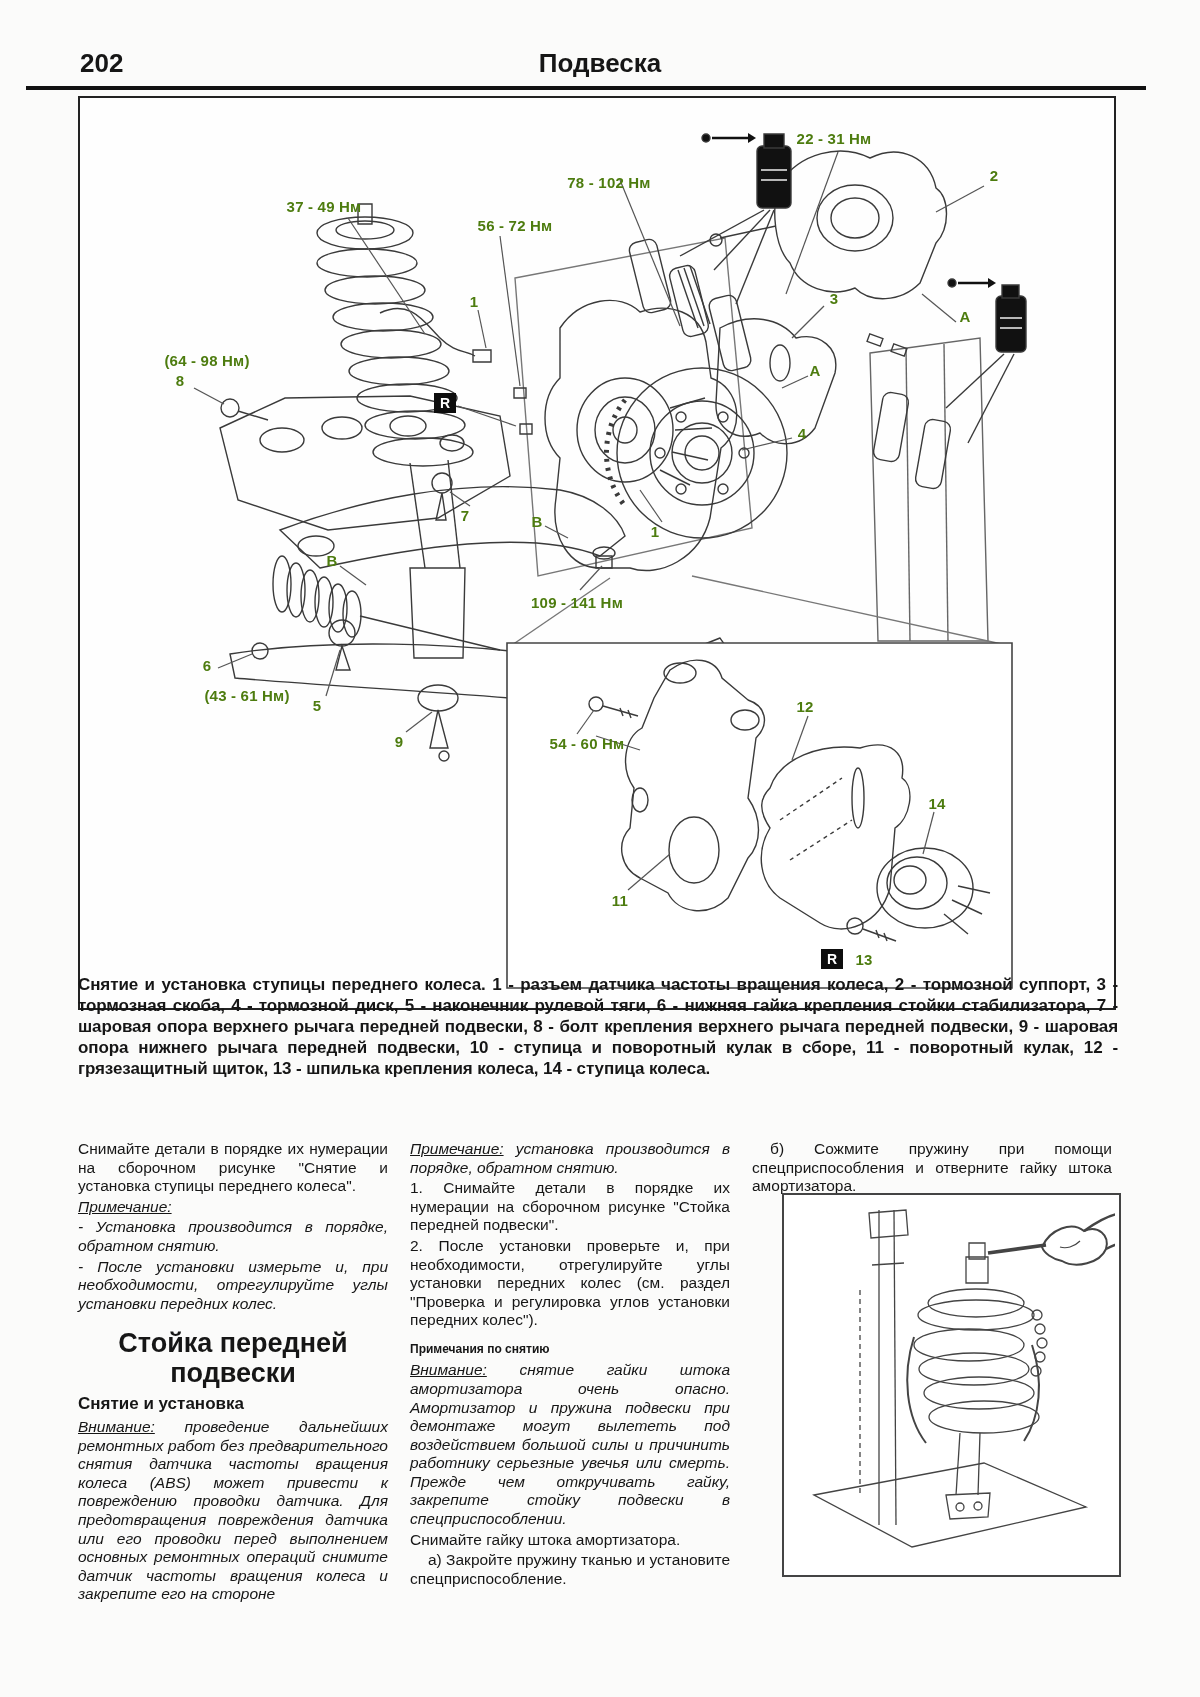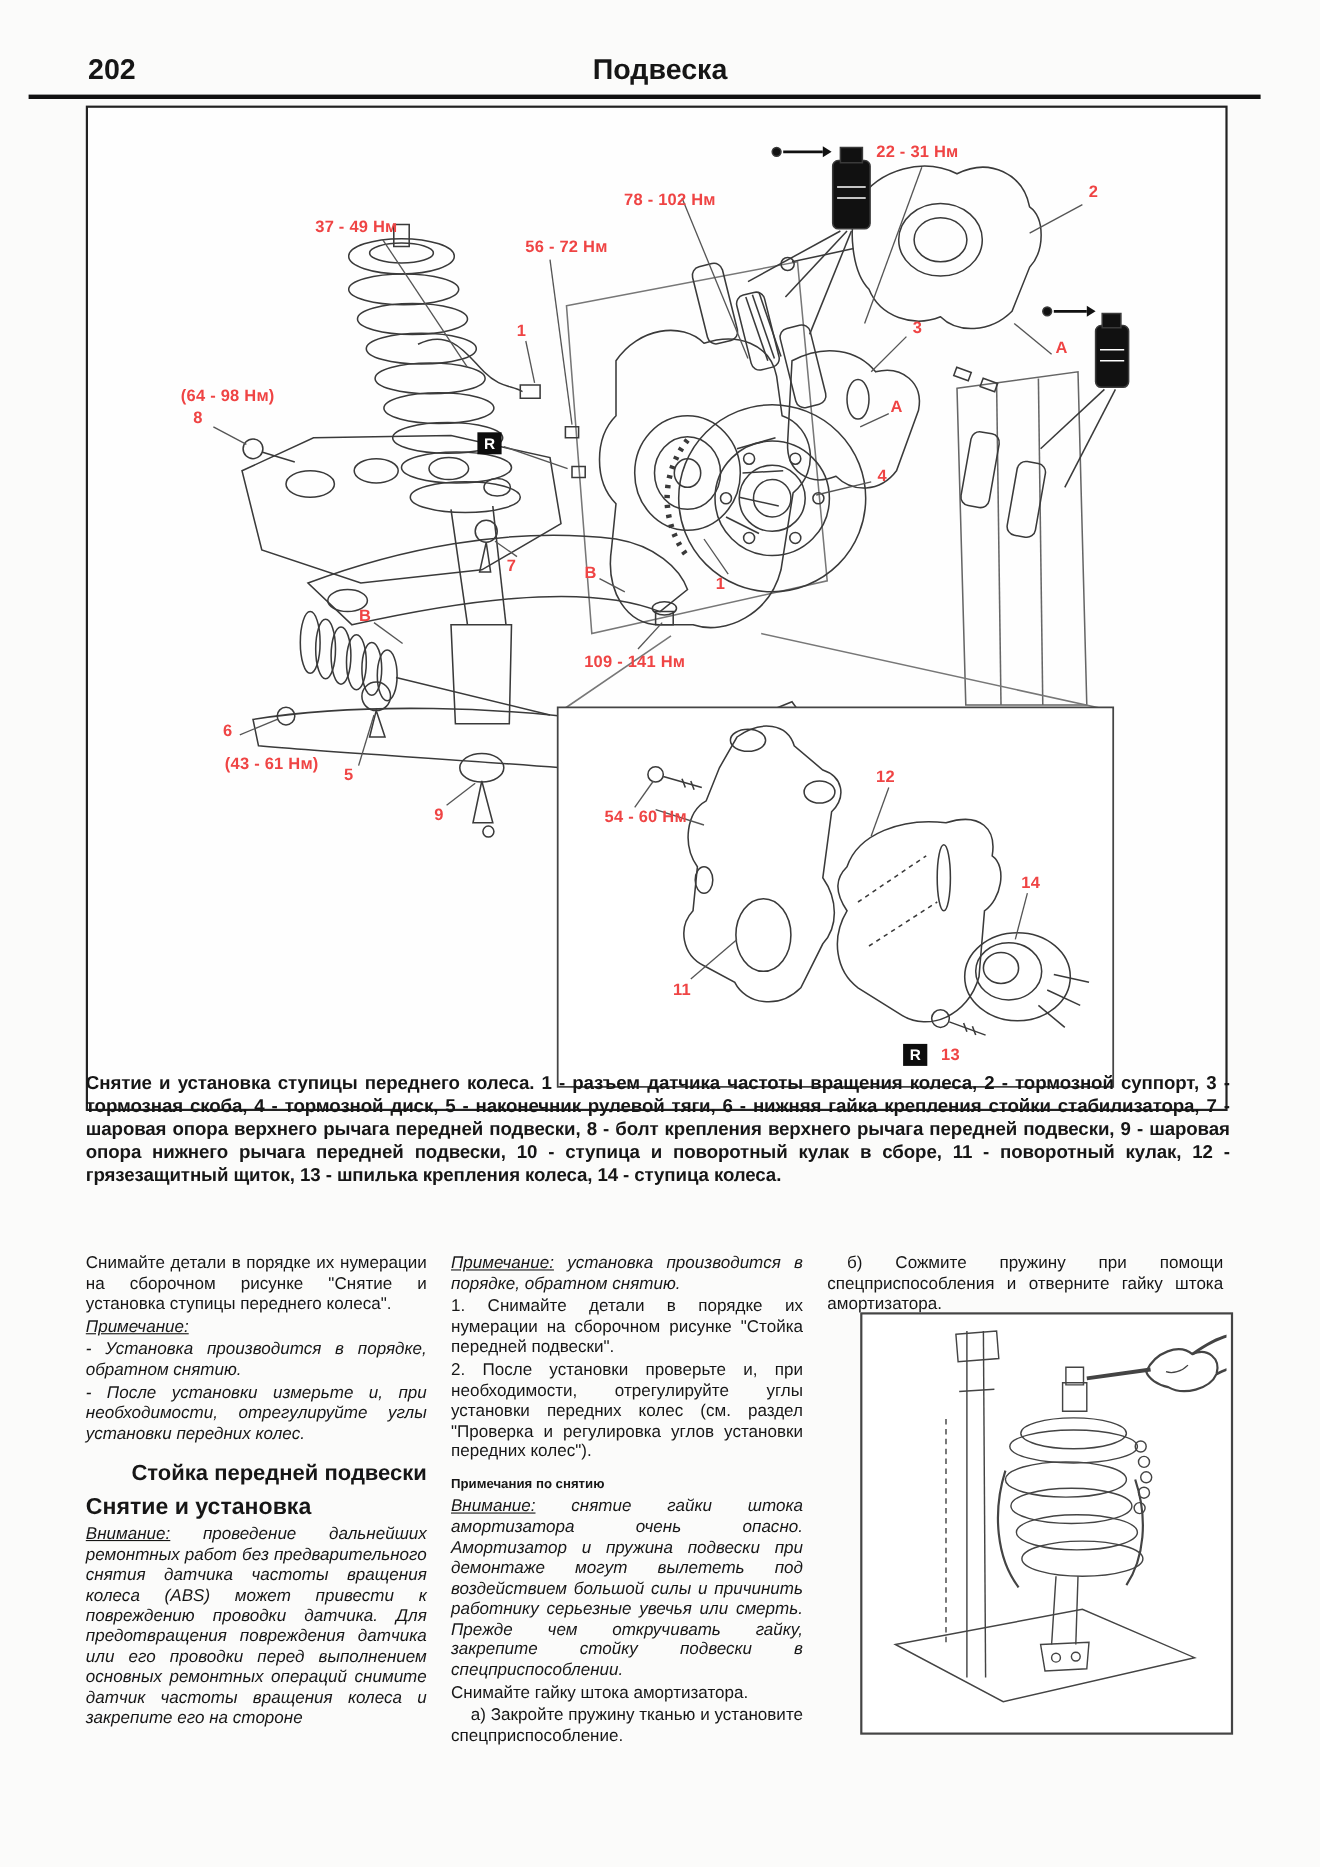--- a/index.html
+++ b/index.html
@@ -10,36 +10,36 @@
     overflow:hidden;
   }
   .abs{position:absolute;}
   
   .page-num{left:80px;top:48px;font-size:26px;font-weight:bold;}
   .page-title{left:0;top:48px;width:1200px;text-align:center;font-size:26px;font-weight:bold;}
   .head-rule{left:26px;top:86px;width:1120px;height:4px;background:#111;}
   
   .fig-box{left:78px;top:96px;width:1034px;height:910px;border:2px solid #222;background:#fefefe;}
   .fig-box svg{position:absolute;left:0;top:0;}
-  .lab{position:absolute;transform:translate(-50%,-50%);font-size:15px;font-weight:bold;color:#ef4444;white-space:nowrap;letter-spacing:0.2px;}
+  .lab{position:absolute;transform:translate(-50%,-50%);font-size:15px;font-weight:bold;color:#4d7c0f;white-space:nowrap;letter-spacing:0.2px;}
   .rbox{position:absolute;transform:translate(-50%,-50%);width:22px;height:20px;background:#0d0d0d;color:#fff;
         font-size:14px;font-weight:bold;display:flex;align-items:center;justify-content:center;}
   
   .caption{left:78px;top:974px;width:1040px;font-size:17px;font-weight:bold;line-height:1.24;text-align:justify;letter-spacing:-0.1px;}
   
   .cols{left:78px;top:1140px;width:1044px;display:flex;gap:22px;}
   .col{font-size:15.5px;line-height:1.2;text-align:justify;}
   .col1{width:310px;}
   .col2{width:320px;}
   .col3{width:360px;}
   .col p{margin:0 0 2px 0;}
   .ital{font-style:italic;}
   .ulab{font-style:italic;text-decoration:underline;}
-  .h-big{font-size:20px;font-weight:bold;line-height:1.08;margin:16px 0 6px 0;text-align:right;}
-  .h-mid{font-size:21px;font-weight:bold;margin:2px 0 4px 0;text-align:left;}
+  .h-big{font-size:27px;font-weight:bold;line-height:1.08;margin:16px 0 6px 0;text-align:center;}
+  .h-mid{font-size:17px;font-weight:bold;margin:2px 0 4px 0;text-align:left;}
   .h-small{font-size:12px;font-weight:bold;margin:12px 0 5px 0;text-align:left;}
   .indent{text-indent:18px;}
   
   .ill-box{left:782px;top:1193px;width:335px;height:380px;border:2px solid #444;background:#fff;}
   line,path,ellipse,circle,rect,polyline{vector-effect:non-scaling-stroke;}
 </style>
 </head>
 <body>
 
 <div class="abs page-num">202</div>

